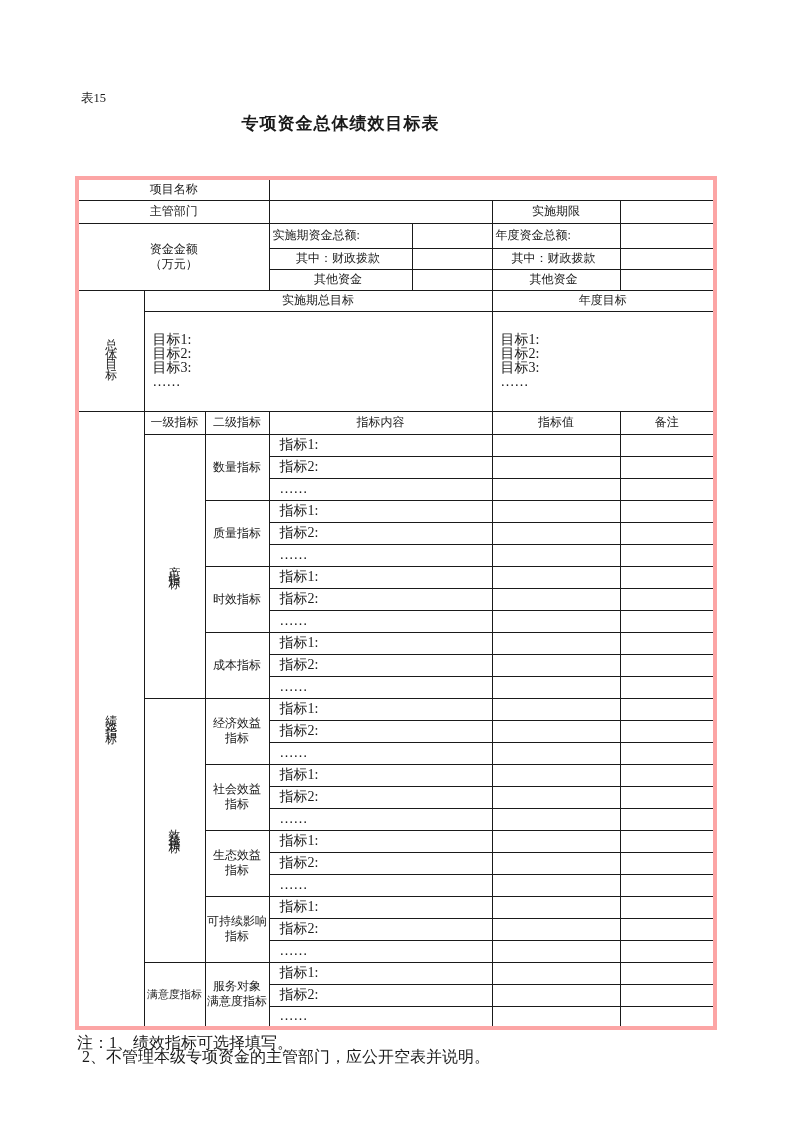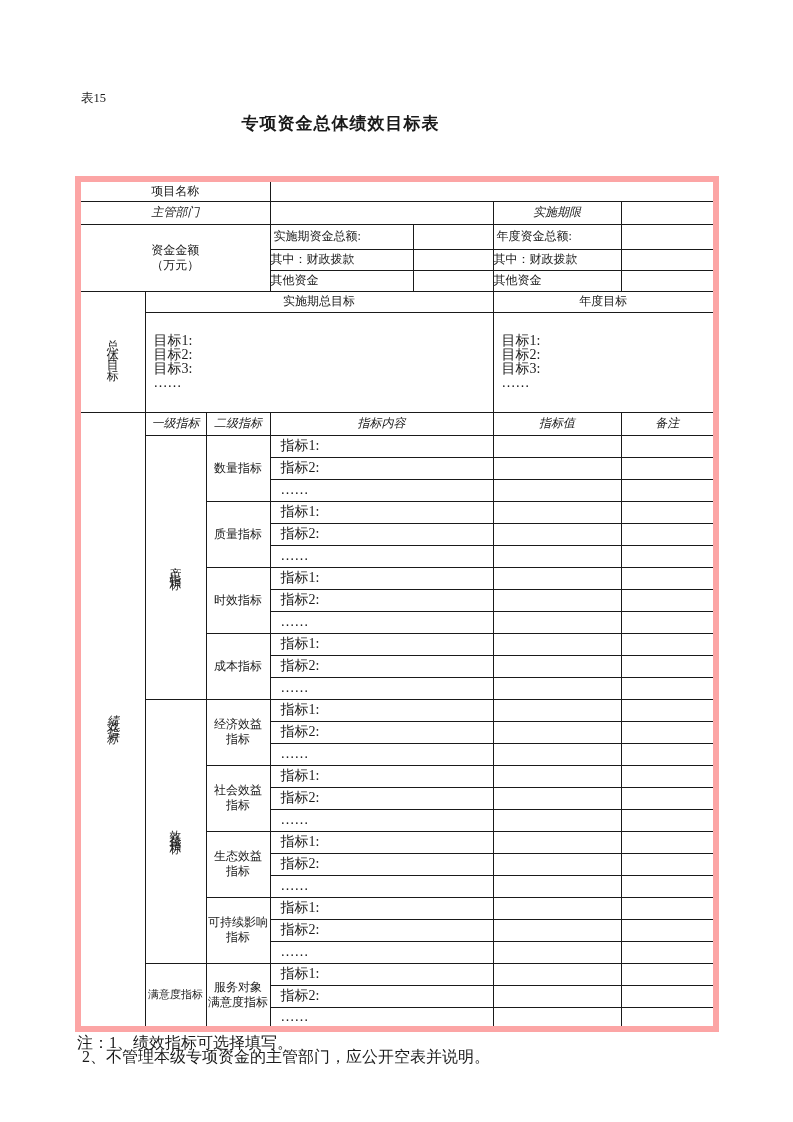--- a/index.html
+++ b/index.html
@@ -6,27 +6,27 @@
   body{
     width:793px;height:1122px;background:#ffffff;position:relative;
     font-family:"Liberation Serif","DejaVu Serif",serif;color:#1a1a1a;
   }
   .sheet-label{position:absolute;left:81px;top:90px;font-size:12.5px;}
   .doc-title{position:absolute;left:0;top:112px;width:681px;text-align:center;
     font-size:17px;font-weight:bold;letter-spacing:1px;}
   table.main{
     position:absolute;left:75px;top:176px;width:638px;
     border-collapse:collapse;table-layout:fixed;
-    border:6px solid #fca5a5;
+    border:4px solid #fca5a5;
   }
   td{border:1px solid #1a1a1a;font-size:12px;text-align:center;
      vertical-align:middle;padding:0;overflow:hidden;}
-  tr.h22{height:22px;} tr.h23{height:23px;font-style:italic;} tr.h25{height:25px;}
+  tr.h22{height:22px;} tr.h23{height:23px;} tr.h25{height:25px;}
   tr.h21{height:21px;} tr.h100{height:100px;} tr.hr{height:22px;}
-  td.ar{text-align:left;padding-right:5px;}
+  td.ar{text-align:center;padding-right:5px;}
   td.al2{text-align:left;padding-left:3px;}
   td.ind{text-align:left;padding-left:10px;font-size:14px;}
   td.goals{text-align:left;vertical-align:middle;padding-left:8px;
     font-size:14px;line-height:14px;}
   .pre{white-space:pre-line;line-height:15px;}
   td.vcell{text-align:center;vertical-align:middle;}
   .vtext{display:inline-block;writing-mode:vertical-rl;text-orientation:upright;line-height:1;font-size:12px;}
   .sp10{letter-spacing:10px;}
   .sp6{letter-spacing:6px;}
   .sp4{letter-spacing:4px;}

